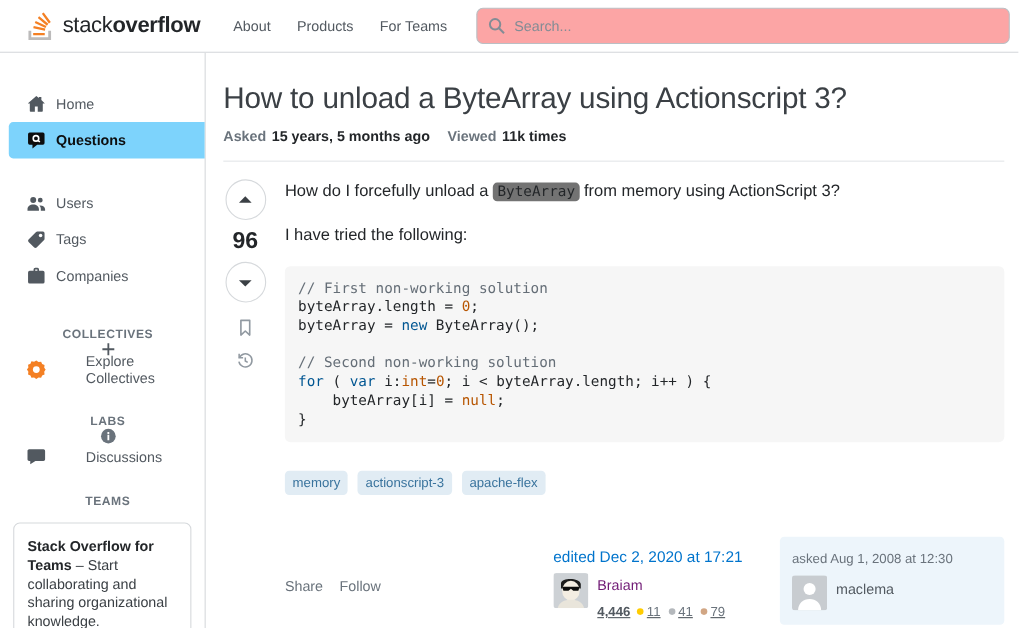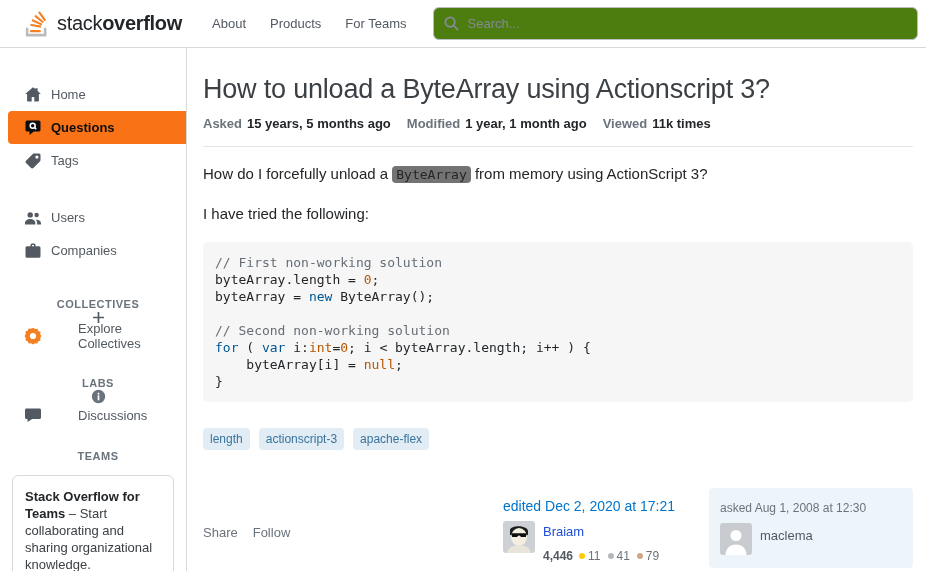--- a/index.html
+++ b/index.html
@@ -42,21 +42,21 @@
   .searchbar input {
     width: 100%;
     height: 33px;
     border: 1px solid #babfc4;
     border-radius: 6px;
     padding: 0 10px 0 34px;
     font-size: 13px;
     font-family: "Liberation Sans", sans-serif;
     color: #232629;
     outline: none;
-    background: #4d7c0f;
+    background: #fca5a5;
   }
   .searchbar input::placeholder { color: #838c95; }
   .search-icon {
     position: absolute; left: 10px; top: 8px;
     width: 17px; height: 17px; color: #838c95;
     pointer-events: none;
   }
 
   
   .page { display: flex; height: 523px; }
@@ -73,21 +73,21 @@
   .side-item {
     display: flex; align-items: center;
     height: 33px;
     padding-left: 24px;
     gap: 9px;
     cursor: pointer;
     color: #525960;
   }
   .side-item .icn { width: 18px; height: 18px; color: #525960; flex-shrink: 0; }
   .side-item.active {
-    background: #f97316;
+    background: #7dd3fc;
     margin-left: 8px;
     padding-left: 16px;
     border-radius: 4px 0 0 4px;
     font-weight: 700;
     color: #0c0d0e;
   }
   .side-item.active .icn { color: #0c0d0e; }
   .side-item.gap-above { margin-top: 24px; }
   .side-header {
     display: flex; align-items: center; justify-content: space-between;
@@ -192,23 +192,23 @@
   }
 
   .q-footer { display: flex; align-items: center; margin-top: 38px; }
   .share-links { display: flex; gap: 15px; margin-top: 9px; }
   .share-links a { color: #6a737c; text-decoration: none; font-size: 13px; cursor: pointer; }
   .edited-wrap { margin-left: auto; width: 186px; margin-top: 6px; }
   .edited-link { color: #0074cc; font-size: 14px; text-decoration: none; display: block; cursor: pointer; }
   .user-row { display: flex; gap: 8px; margin-top: 4px; }
   .avatar { width: 32px; height: 32px; border-radius: 3px; overflow: hidden; flex-shrink: 0; cursor: pointer; }
   .user-meta { font-size: 12px; }
-  .user-name { color: #1d4ed8; font-size: 13px; text-decoration: none; display: block; cursor: pointer; }
+  .user-name { color: #701a75; font-size: 13px; text-decoration: none; display: block; cursor: pointer; }
   .user-name.plain { color: #525960; margin-top: 2px; }
-  .rep-row { display: flex; align-items: center; gap: 6px; margin-top: 2px; color: #525960; }
+  .rep-row { display: flex; align-items: center; gap: 6px; margin-top: 2px; color: #525960; text-decoration: underline; }
   .rep { font-weight: 700; }
   .badge { display: inline-flex; align-items: center; gap: 3px; color: #6a737c; }
   .badge .dot { width: 6px; height: 6px; border-radius: 50%; display: inline-block; }
   .dot-gold { background: #ffcc01; }
   .dot-silver { background: #b4b8bc; }
   .dot-bronze { background: #d1a684; }
 
   .asked-card {
     width: 204px;
     margin-left: 20px;
@@ -262,36 +262,36 @@
         <div class="side-item active">
           <span class="icn">
             <svg viewBox="0 0 18 18">
               <path fill="currentColor" d="M3 1.5h12A1.5 1.5 0 0 1 16.5 3v8a1.5 1.5 0 0 1-1.5 1.5H9.8L5.5 16v-3.5H3A1.5 1.5 0 0 1 1.5 11V3A1.5 1.5 0 0 1 3 1.5z"></path>
               <circle cx="8.7" cy="6.8" r="2.5" fill="none" stroke="#fff" stroke-width="1.5"></circle>
               <path d="m10.3 8.4 1.9 1.7" stroke="#fff" stroke-width="1.5"></path>
             </svg>
           </span>
           <span>Questions</span>
         </div>
+        <div class="side-item gap-above">
+          <span class="icn">
+            <svg viewBox="0 0 18 18">
+              <path fill="currentColor" d="M6.2 8.6a2.7 2.7 0 1 0 0-5.4 2.7 2.7 0 0 0 0 5.4zm6.4-.4a2.2 2.2 0 1 0 0-4.4 2.2 2.2 0 0 0 0 4.4zM1 14.2c0-2.7 2.3-4.3 5.2-4.3s5.2 1.6 5.2 4.3v1.3H1zm12.1 1.3v-1.5c0-1.3-.5-2.4-1.3-3.2h.8c2.4 0 4.4 1.2 4.4 3.4v1.3z"></path>
+            </svg>
+          </span>
+          <span>Users</span>
+        </div>
         <div class="side-item">
           <span class="icn">
             <svg viewBox="0 0 18 18">
               <path fill="currentColor" d="M9.9 1.5c-.4 0-.8.2-1.1.4L2 8.7c-.6.6-.6 1.6 0 2.2l5.1 5.1c.6.6 1.6.6 2.2 0l6.8-6.8c.3-.3.4-.7.4-1.1V3a1.5 1.5 0 0 0-1.5-1.5z"></path>
               <circle cx="12.9" cy="5.1" r="1.6" fill="#fff"></circle>
             </svg>
           </span>
           <span>Tags</span>
-        </div>
-        <div class="side-item gap-above">
-          <span class="icn">
-            <svg viewBox="0 0 18 18">
-              <path fill="currentColor" d="M6.2 8.6a2.7 2.7 0 1 0 0-5.4 2.7 2.7 0 0 0 0 5.4zm6.4-.4a2.2 2.2 0 1 0 0-4.4 2.2 2.2 0 0 0 0 4.4zM1 14.2c0-2.7 2.3-4.3 5.2-4.3s5.2 1.6 5.2 4.3v1.3H1zm12.1 1.3v-1.5c0-1.3-.5-2.4-1.3-3.2h.8c2.4 0 4.4 1.2 4.4 3.4v1.3z"></path>
-            </svg>
-          </span>
-          <span>Users</span>
         </div>
         <div class="side-item">
           <span class="icn">
             <svg viewBox="0 0 18 18">
               <path fill="currentColor" d="M6.5 4.2V3A1.5 1.5 0 0 1 8 1.5h2A1.5 1.5 0 0 1 11.5 3v1.2H15a1.5 1.5 0 0 1 1.5 1.5v8.6A1.5 1.5 0 0 1 15 15.8H3a1.5 1.5 0 0 1-1.5-1.5V5.7A1.5 1.5 0 0 1 3 4.2zM8 3v1.2h2V3z"></path>
             </svg>
           </span>
           <span>Companies</span>
         </div>
       </div>
@@ -341,39 +341,60 @@
   </aside>
 
   <main class="main">
     <h1 class="q-title">How to unload a ByteArray using Actionscript 3?</h1>
     <div class="q-stats" id="q-stats">
         <span class="stat">
           <span class="lbl">Asked</span>
           <span class="val">15 years, 5 months ago</span>
         </span>
         <span class="stat">
-          <span class="lbl">Modified</span>
-          <span class="val">1 year, 1 month ago</span>
-        </span>
-        <span class="stat">
           <span class="lbl">Viewed</span>
           <span class="val">11k times</span>
         </span>
       </div>
 
     <div class="q-layout">
+      <div class="vote-col">
+        <button class="vote-btn">
+          <svg viewBox="0 0 18 18">
+              <path fill="currentColor" d="M2.5 11.5 9 5l6.5 6.5z"></path>
+            </svg>
+        </button>
+        <div class="vote-score">96</div>
+        <button class="vote-btn">
+          <svg viewBox="0 0 18 18">
+              <path fill="currentColor" d="M2.5 6.5h13L9 13z"></path>
+            </svg>
+        </button>
+        <span class="icon-btn bm">
+          <svg viewBox="0 0 18 18">
+              <path d="M5 2.2h8v13.4l-4-3.7-4 3.7z" fill="none" stroke="currentColor" stroke-width="1.5" stroke-linejoin="round"></path>
+            </svg>
+        </span>
+        <span class="icon-btn hist">
+          <svg viewBox="0 0 18 18">
+              <path d="M3.4 2.6v3.6H7" fill="none" stroke="currentColor" stroke-width="1.4"></path>
+              <path d="M3.6 6.2a6 6 0 1 1-.4 3.6" fill="none" stroke="currentColor" stroke-width="1.4"></path>
+              <path d="M9 6v3.2l2.2 1.3" fill="none" stroke="currentColor" stroke-width="1.4"></path>
+            </svg>
+        </span>
+      </div>
 
       <div class="body-col">
         <p><span>How do I forcefully unload a </span><code class="inline-code">ByteArray</code><span> from memory using ActionScript 3?</span></p>
         <p class="p2">I have tried the following:</p>
 
         <pre class="code-block" id="code-block"><div class="code-line"><span class="tok-comment">// First non-working solution</span></div><div class="code-line"><span>byteArray.length = </span><span class="tok-literal">0</span><span>;</span></div><div class="code-line"><span>byteArray = </span><span class="tok-keyword">new</span><span> ByteArray();</span></div><div class="code-line">&nbsp;</div><div class="code-line"><span class="tok-comment">// Second non-working solution</span></div><div class="code-line"><span class="tok-keyword">for</span><span> ( </span><span class="tok-keyword">var</span><span> i:</span><span class="tok-literal">int</span><span>=</span><span class="tok-literal">0</span><span>; i &lt; byteArray.length; i++ ) {</span></div><div class="code-line"><span>    byteArray[i] = </span><span class="tok-literal">null</span><span>;</span></div><div class="code-line"><span>}</span></div></pre>
 
         <div class="tag-row" id="tag-row">
-            <a class="tag">length</a>
+            <a class="tag">memory</a>
             <a class="tag">actionscript-3</a>
             <a class="tag">apache-flex</a>
           </div>
 
         <div class="q-footer">
           <div class="share-links">
             <a>Share</a>
             <a>Follow</a>
           </div>
 

